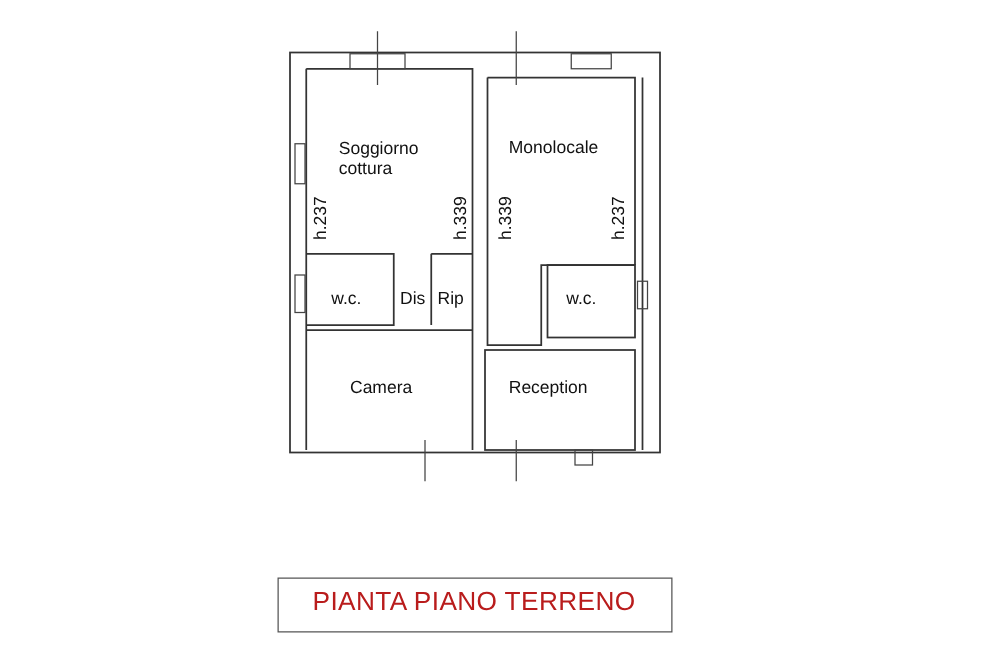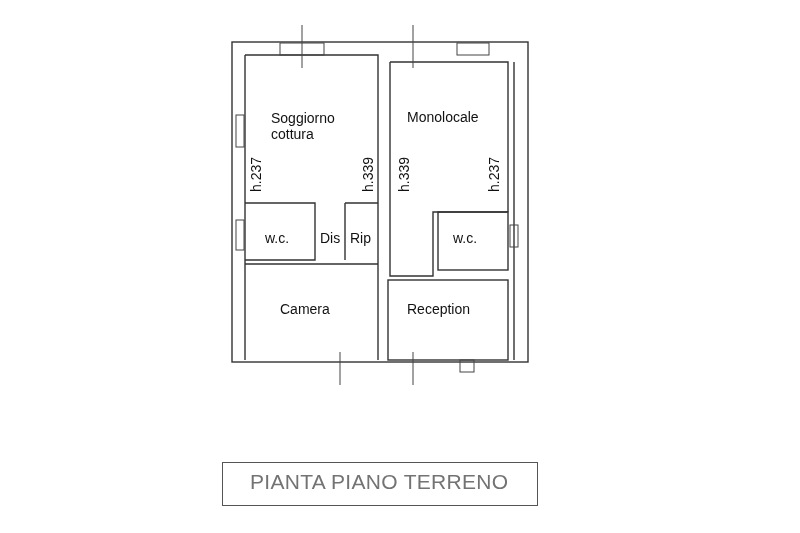--- a/index.html
+++ b/index.html
@@ -2,21 +2,21 @@
 <html><head>
 <meta charset="utf-8">
 <style>
   html, body { margin:0; padding:0; background:#ffffff; }
   body { width:800px; height:533px; position:relative; overflow:hidden; font-family:"Liberation Sans", sans-serif; }
   svg { position:absolute; left:0; top:0; }
   .wall { fill:none; stroke:#333; stroke-width:1.4; }
   .thin { fill:none; stroke:#444; stroke-width:1; }
   .lbl { font-family:"Liberation Sans", sans-serif; font-size:14px; fill:#111; }
   .title-box { position:absolute; left:222px; top:462px; width:316px; height:44px; border:1px solid #555; box-sizing:border-box; }
-  .title-text { position:absolute; left:250px; top:470px; font-size:21px; color:#737373; letter-spacing:0.3px; white-space:nowrap; }
+  .title-text { position:absolute; left:250px; top:470px; font-size:21px; color:#b91c1c; letter-spacing:0.3px; white-space:nowrap; }
 </style>
 </head>
 <body>
 
 <svg width="800" height="533">
 
   <rect class="wall" x="232" y="42" width="296" height="320"></rect>
 
   <path class="wall" d="M245 55 H378 V360 M245 55 V360"></path>
 

